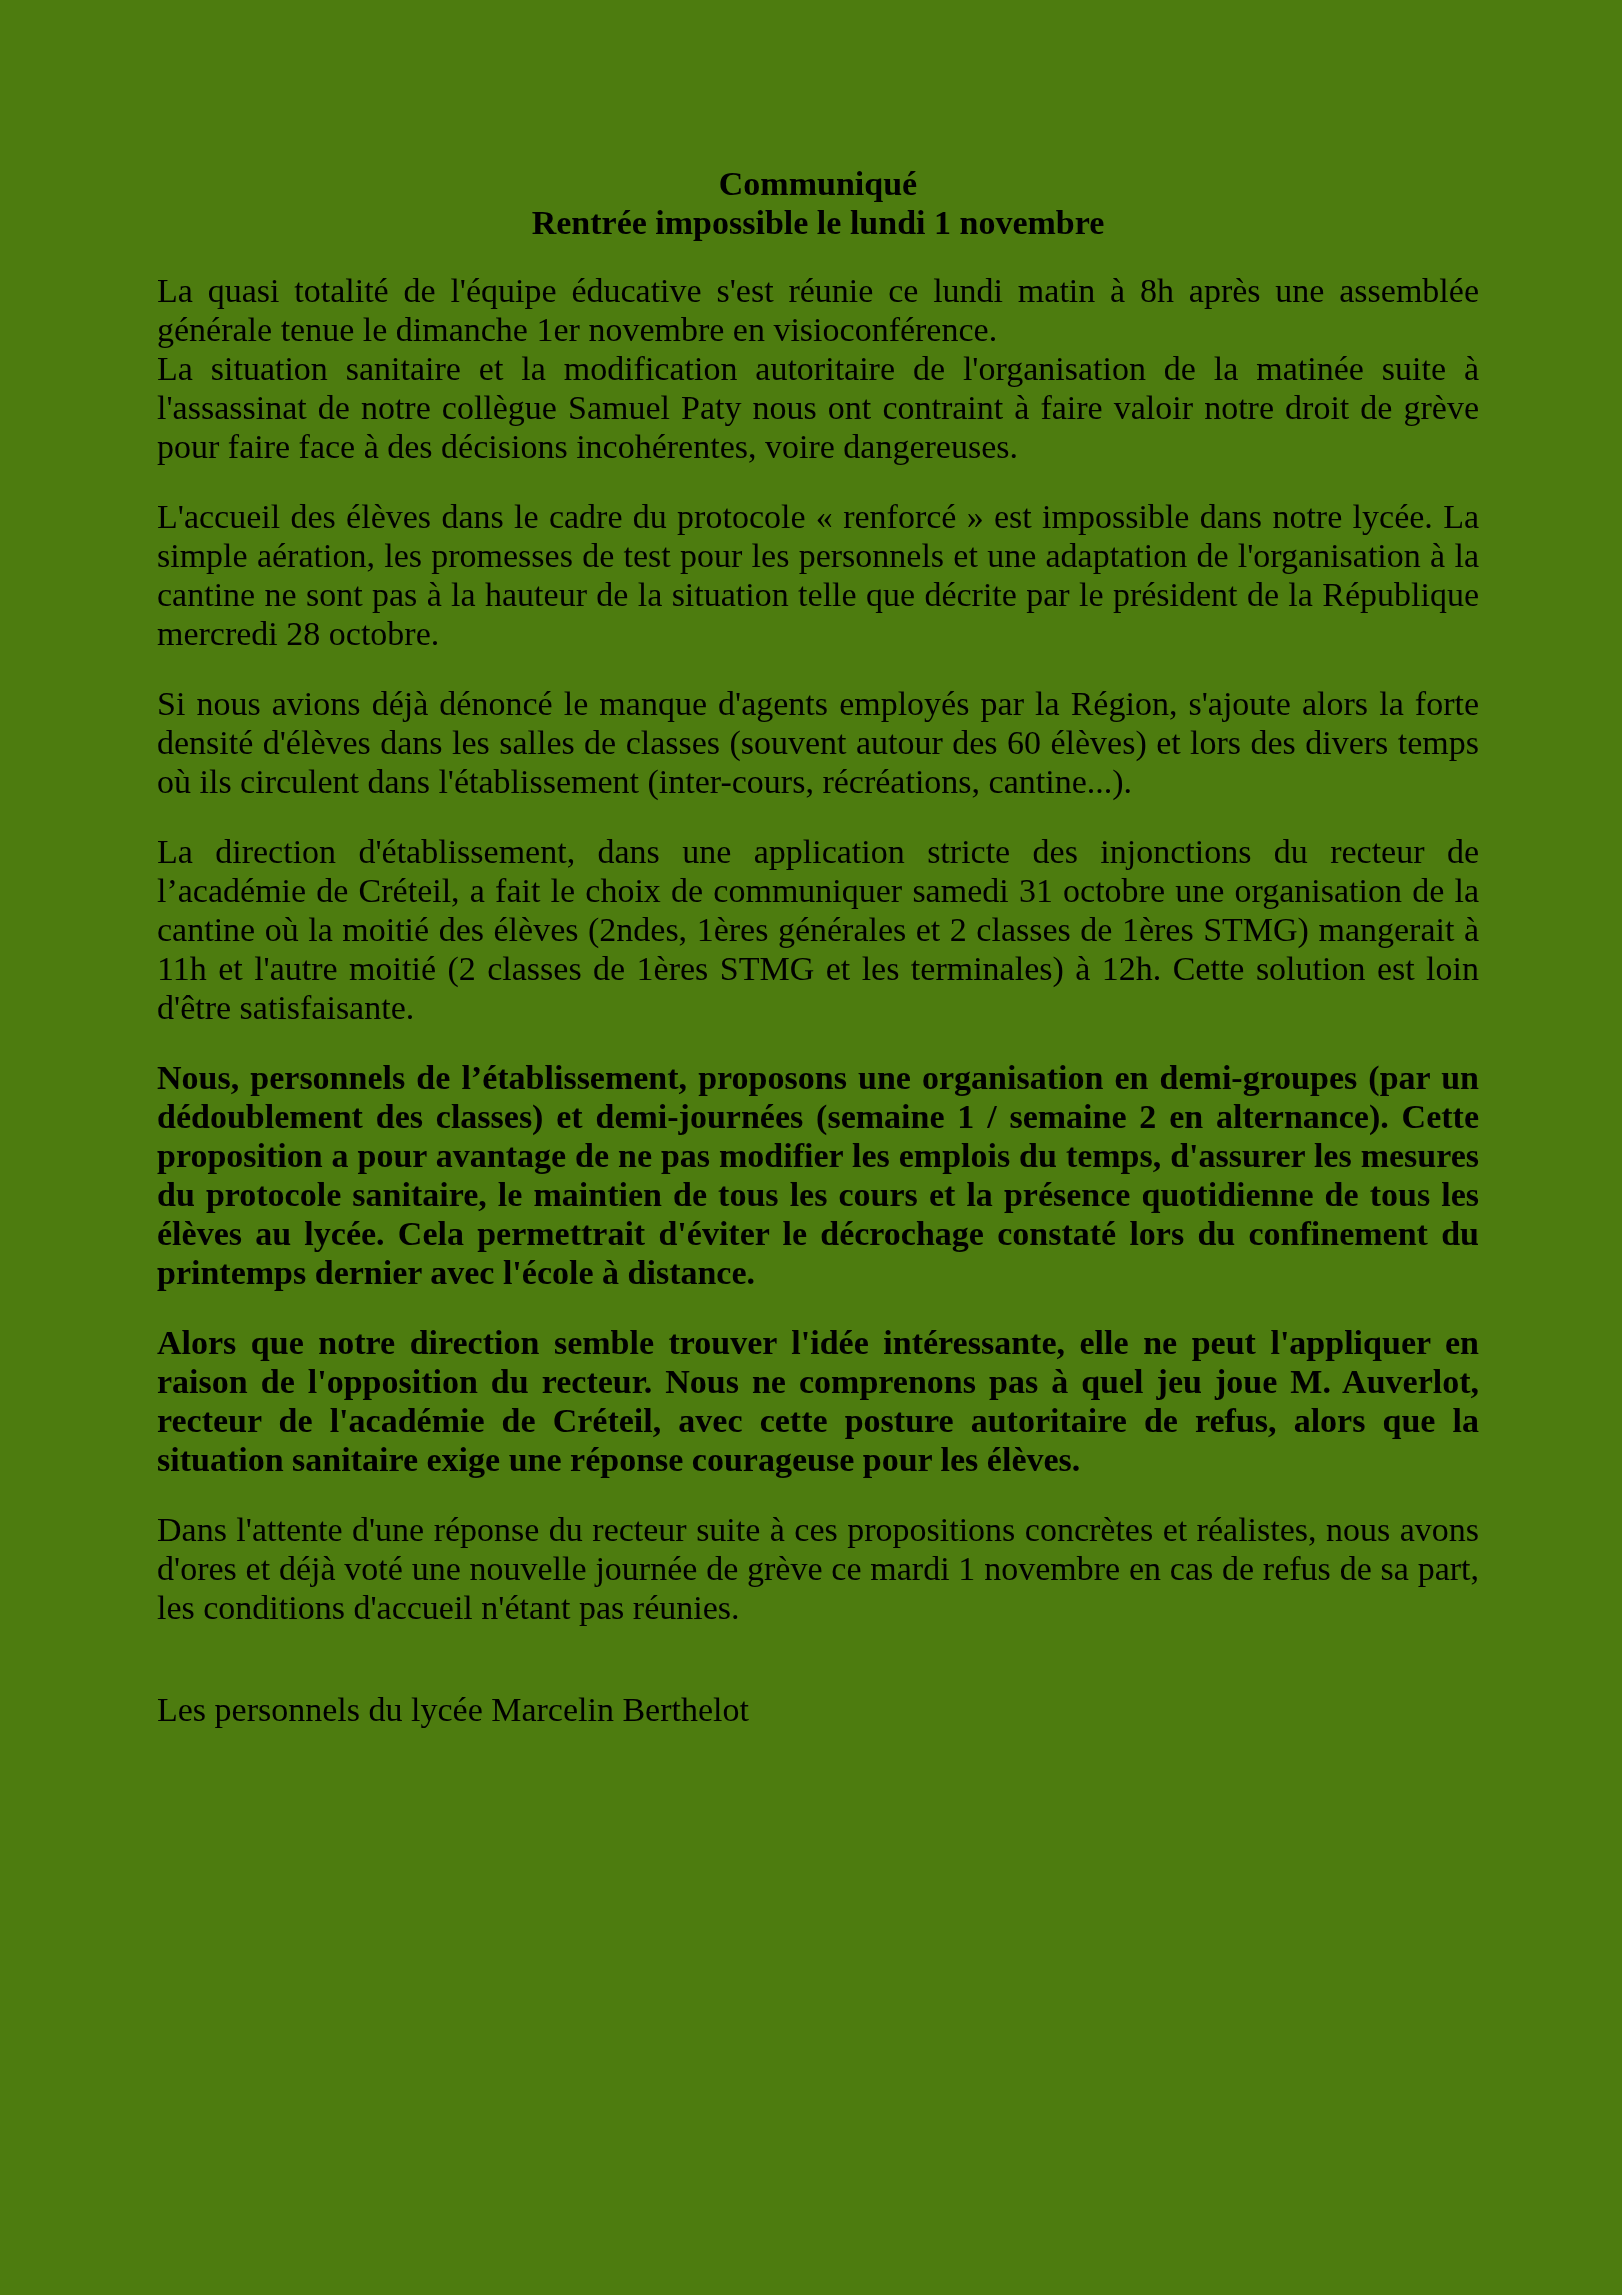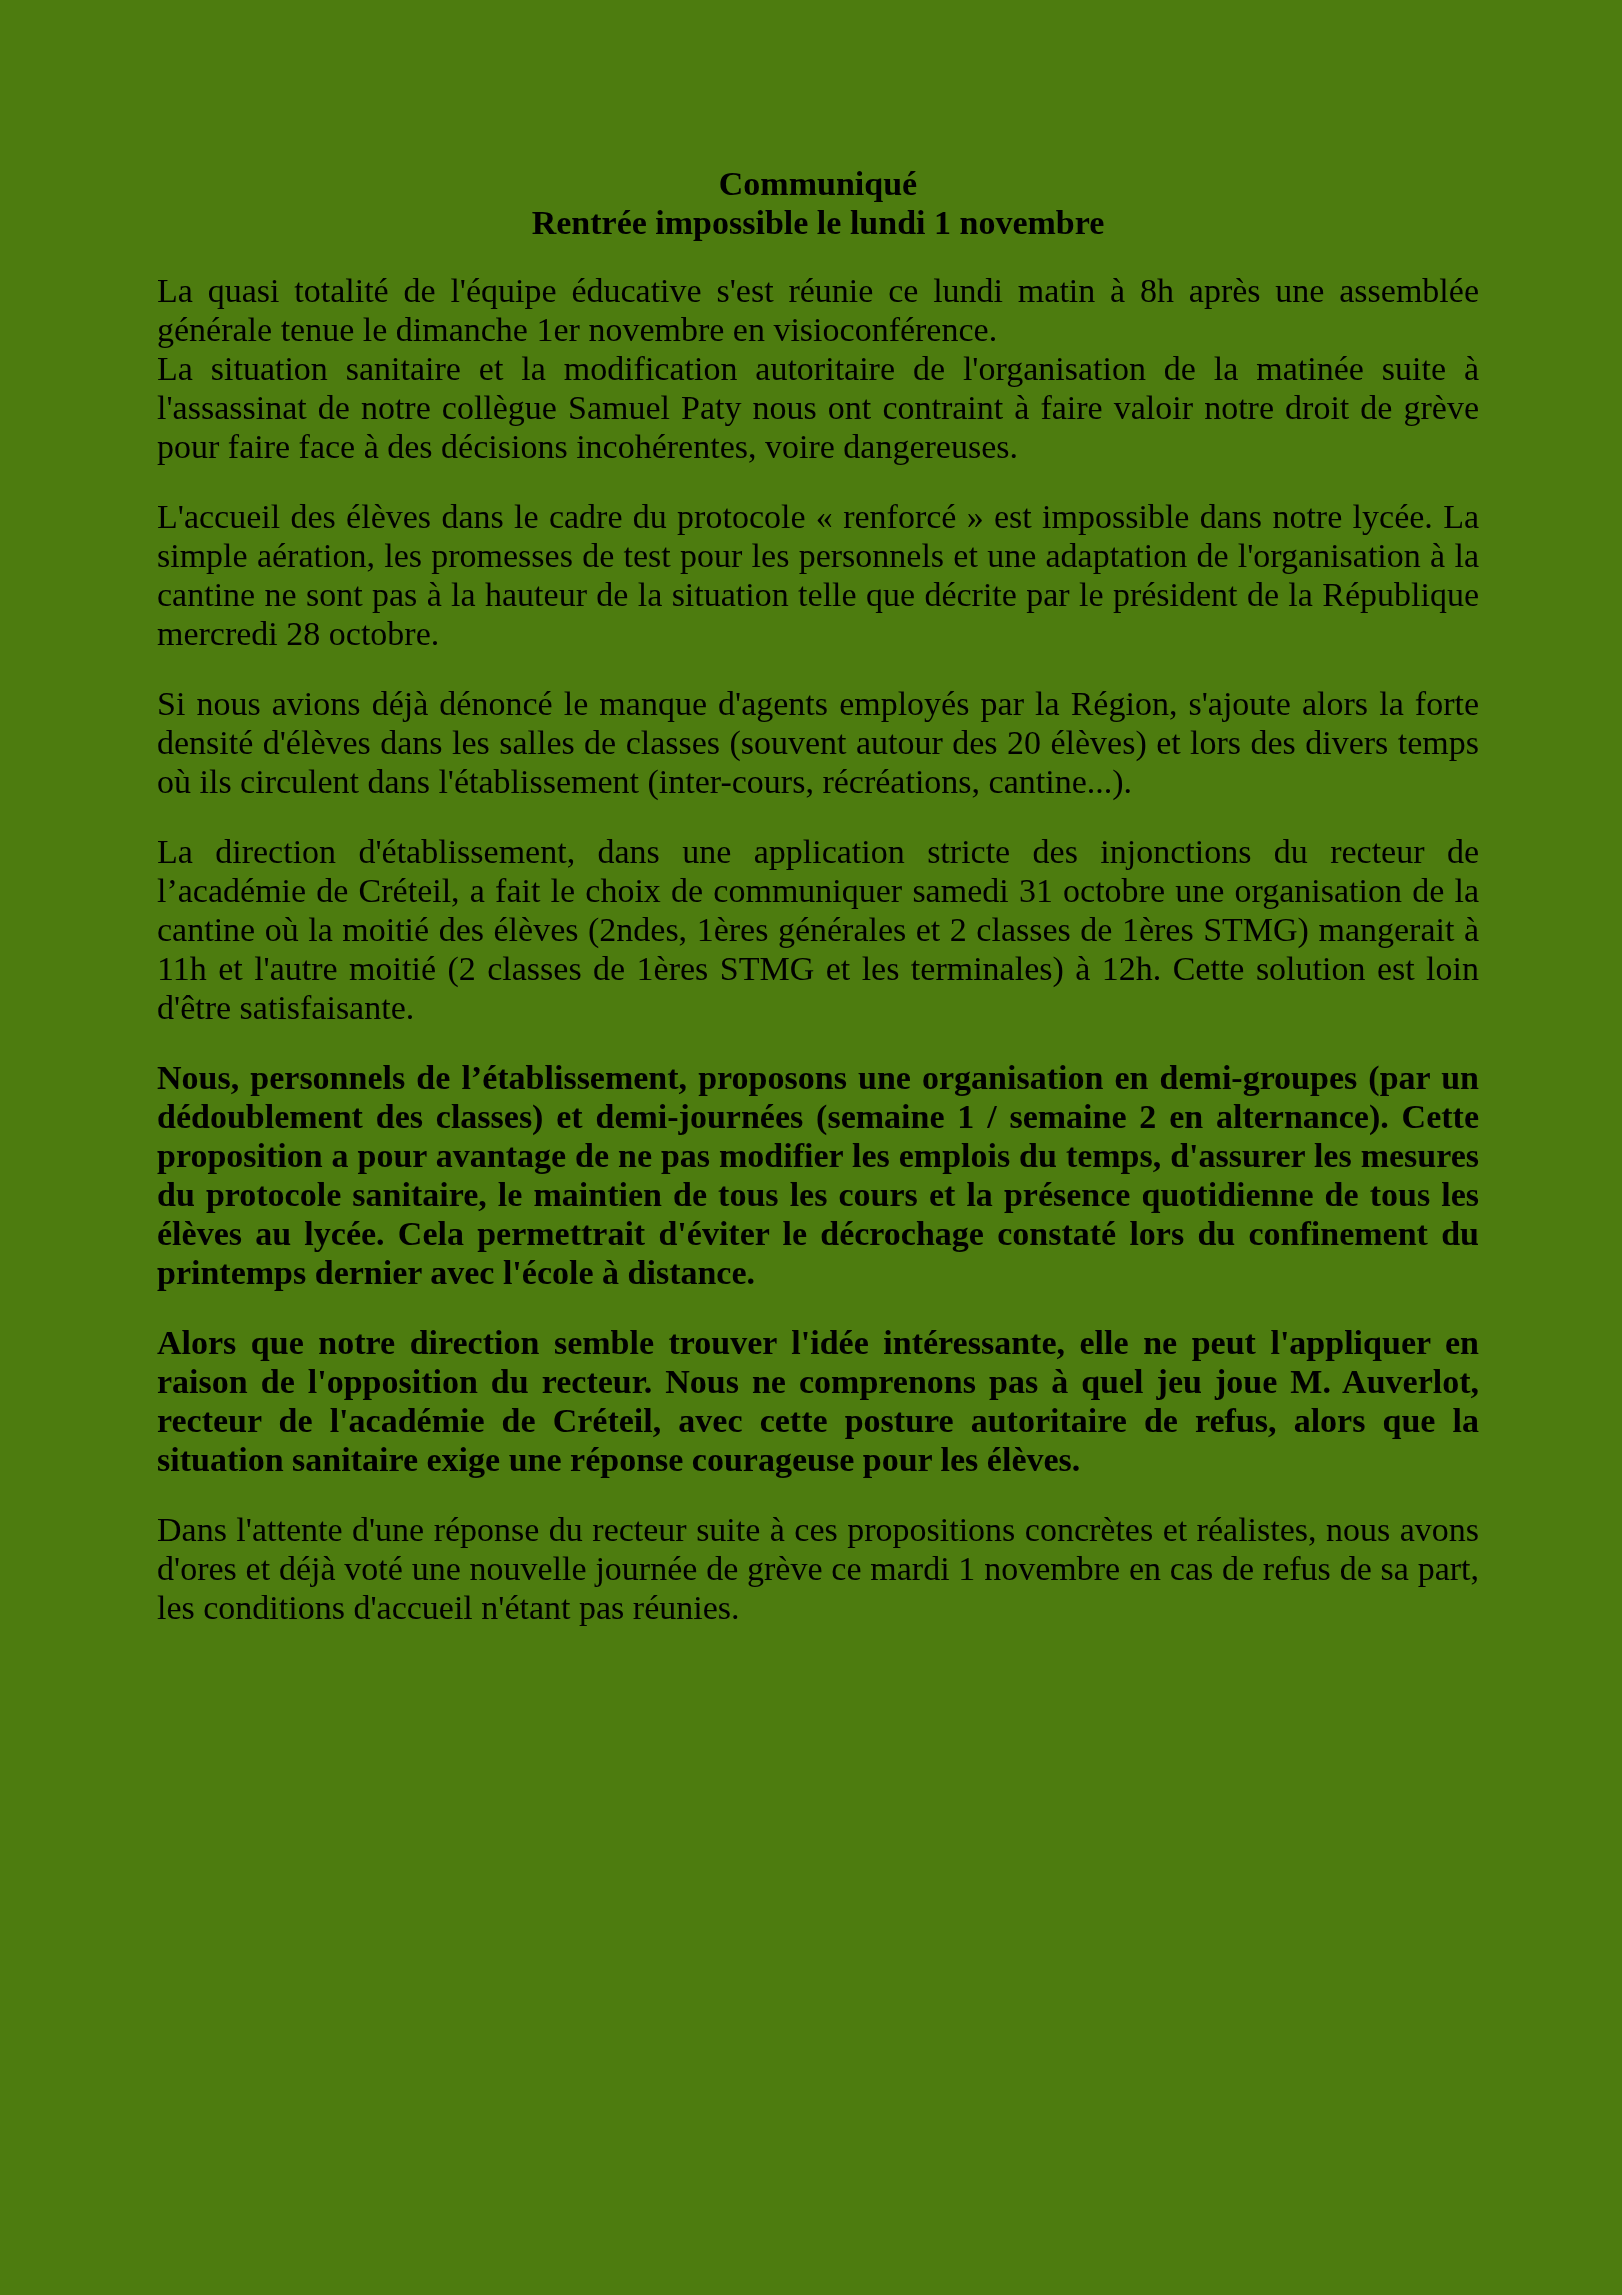--- a/index.html
+++ b/index.html
@@ -47,21 +47,22 @@
 <div class="page">
 
   <div class="title-block">
     <span class="title-line">Communiqué</span>
     <span class="title-line">Rentrée impossible le lundi 1 novembre</span>
   </div>
 
   <p class="body-para">La quasi totalité de l'équipe éducative s'est réunie ce lundi matin à 8h après une assemblée générale tenue le dimanche 1er novembre en visioconférence.
 La situation sanitaire et la modification autoritaire de l'organisation de la matinée suite à l'assassinat de notre collègue Samuel Paty nous ont contraint à faire valoir notre droit de grève pour faire face à des décisions incohérentes, voire dangereuses.</p>
   <p class="body-para">L'accueil des élèves dans le cadre du protocole « renforcé » est impossible dans notre lycée. La simple aération, les promesses de test pour les personnels et une adaptation de l'organisation à la cantine ne sont pas à la hauteur de la situation telle que décrite par le président de la République mercredi 28 octobre.</p>
-  <p class="body-para">Si nous avions déjà dénoncé le manque d'agents employés par la Région, s'ajoute alors la forte densité d'élèves dans les salles de classes (souvent autour des 20 élèves) et lors des divers temps où ils circulent dans l'établissement (inter-cours, récréations, cantine...).</p>
+  <p class="body-para">Si nous avions déjà dénoncé le manque d'agents employés par la Région, s'ajoute alors la forte densité d'élèves dans les salles de classes (souvent autour des 60 élèves) et lors des divers temps où ils circulent dans l'établissement (inter-cours, récréations, cantine...).</p>
   <p class="body-para">La direction d'établissement, dans une application stricte des injonctions du recteur de l’académie de Créteil, a fait le choix de communiquer samedi 31 octobre une organisation de la cantine où la moitié des élèves (2ndes, 1ères générales et 2 classes de 1ères STMG) mangerait à 11h et l'autre moitié (2 classes de 1ères STMG et les terminales) à 12h. Cette solution est loin d'être satisfaisante.</p>
   <p class="body-para bold">Nous, personnels de l’établissement, proposons une organisation en demi-groupes (par un dédoublement des classes) et demi-journées (semaine 1 / semaine 2 en alternance). Cette proposition a pour avantage de ne pas modifier les emplois du temps, d'assurer les mesures du protocole sanitaire, le maintien de tous les cours et la présence quotidienne de tous les élèves au lycée. Cela permettrait d'éviter le décrochage constaté lors du confinement du printemps dernier avec l'école à distance.</p>
   <p class="body-para bold">Alors que notre direction semble trouver l'idée intéressante, elle ne peut l'appliquer en raison de l'opposition du recteur. Nous ne comprenons pas à quel jeu joue M. Auverlot, recteur de l'académie de Créteil, avec cette posture autoritaire de refus, alors que la situation sanitaire exige une réponse courageuse pour les élèves.</p>
   <p class="body-para">Dans l'attente d'une réponse du recteur suite à ces propositions concrètes et réalistes, nous avons d'ores et déjà voté une nouvelle journée de grève ce mardi 1 novembre en cas de refus de sa part, les conditions d'accueil n'étant pas réunies.</p>
 
+  <p class="body-para signature">Les personnels du lycée Marcelin Berthelot</p>
 
 </div>
 
 
 </body></html>

